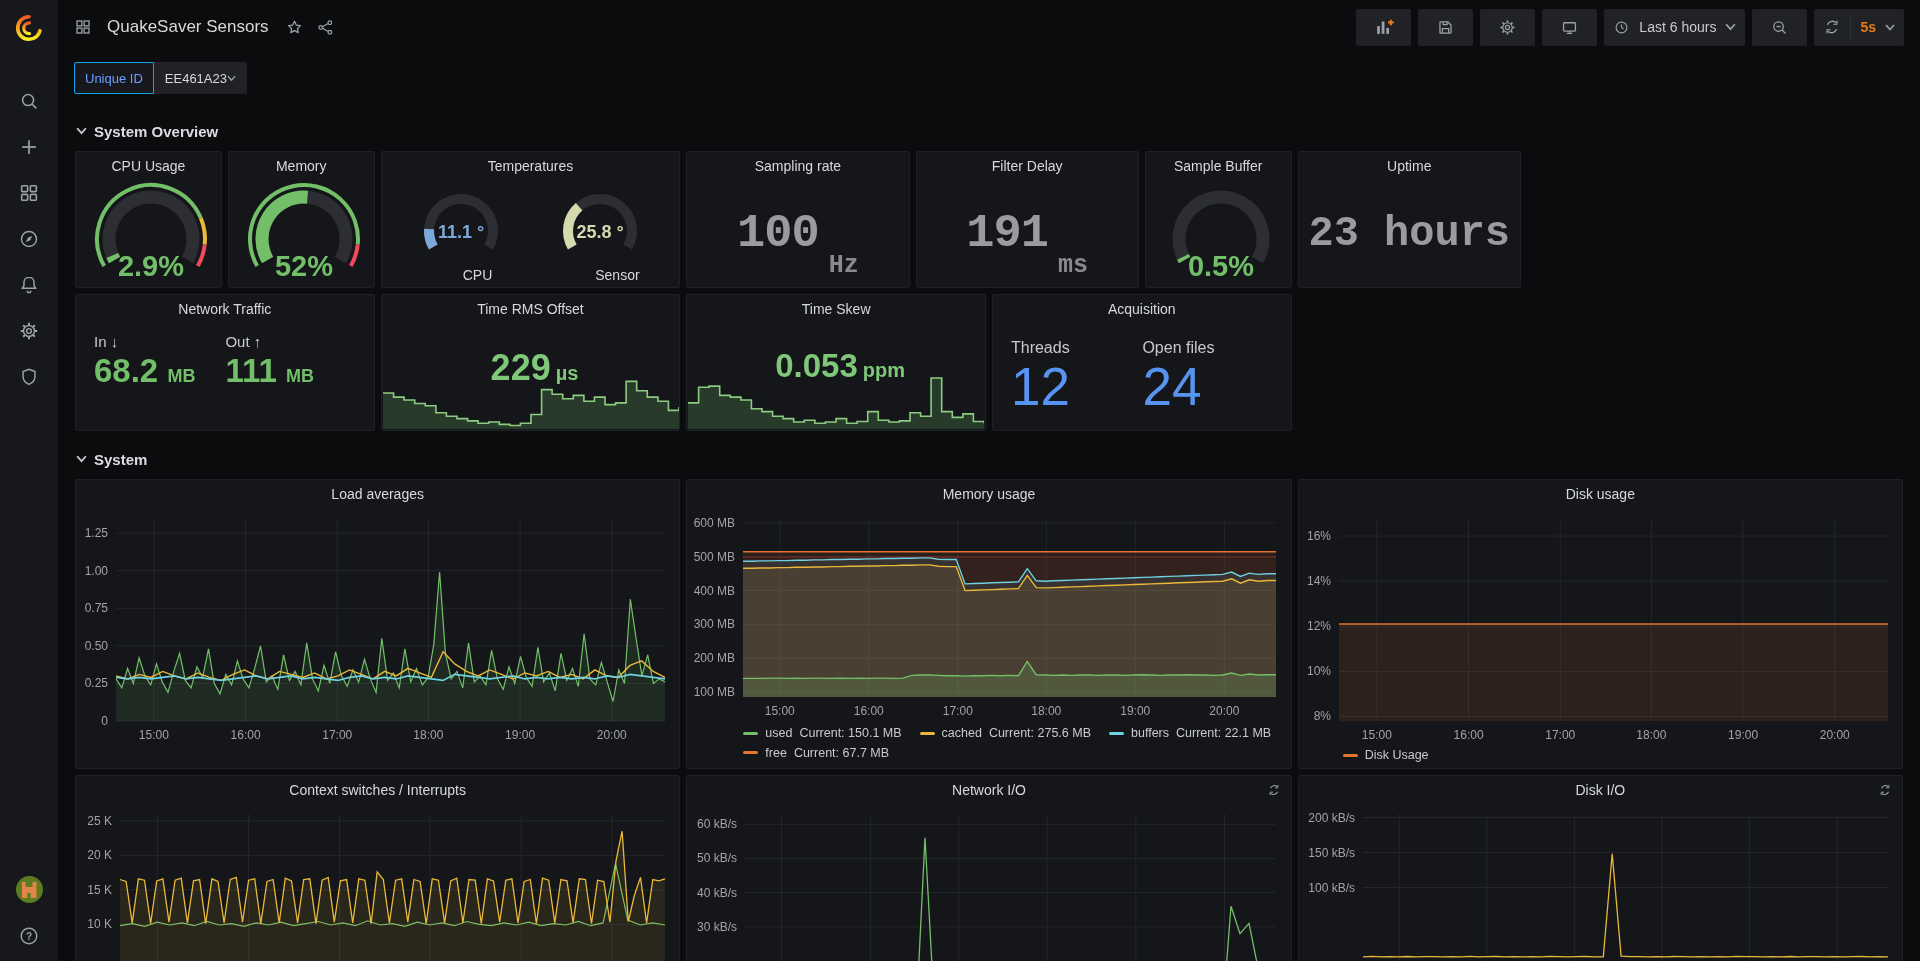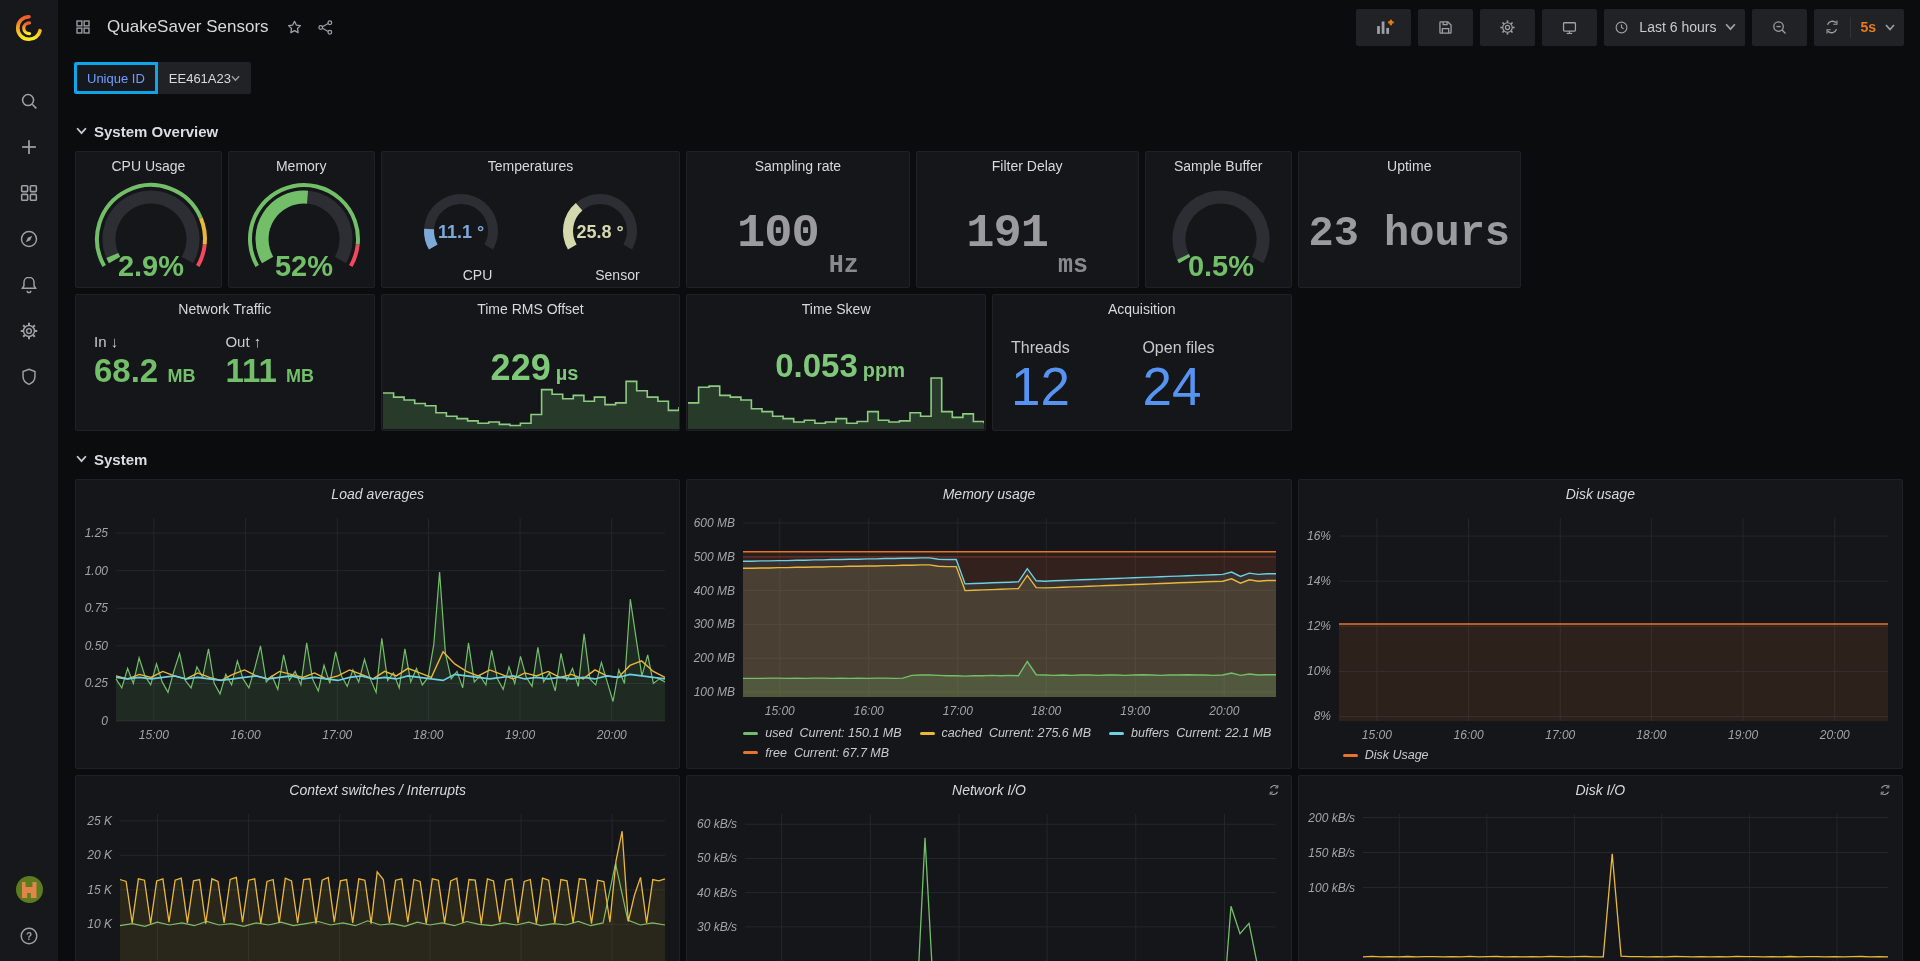--- a/index.html
+++ b/index.html
@@ -18,30 +18,30 @@
   .main{flex:1;display:flex;flex-direction:column;min-width:0;}
   .topnav{height:54px;display:flex;align-items:center;padding:0 16px 0 14px;gap:9px;flex:none;}
   .nav-title{font-size:17px;color:#d8d9da;margin:0 6px 0 4px;}
   .topnav-right{margin-left:auto;display:flex;gap:7px;align-items:center;}
   .navbtn{height:37px;min-width:37px;background:#202226;border-radius:2px;display:flex;align-items:center;justify-content:center;padding:0 9px;gap:9px;cursor:pointer;font-size:14px;color:#c9cacd;}
   .navbtn .divider{width:1px;height:21px;background:#2f3238;}
   .refresh-int{color:#eb7b18;font-weight:700;font-size:14px;}
   
   .submenu{height:46px;padding:8px 16px 4px 16px;display:flex;flex:none;}
   .varchip{display:flex;height:32px;font-size:13px;}
-  .varlabel{background:#16181d;border:3px solid #0ea5e9;color:#6e9fff;display:flex;align-items:center;padding:0 10px;border-radius:2px 0 0 2px;font-weight:500;}
+  .varlabel{background:#16181d;border:1px solid #0ea5e9;color:#6e9fff;display:flex;align-items:center;padding:0 10px;border-radius:2px 0 0 2px;font-weight:500;}
   .varvalue{background:#202226;color:#d8d9da;display:flex;align-items:center;gap:0;padding:0 11px;border-radius:0 2px 2px 0;cursor:pointer;}
   
   .dash{padding:0 14px;flex:1;}
   .section-hdr{height:34px;display:flex;align-items:center;gap:7px;color:#dcdde0;font-weight:700;font-size:15px;margin:2px 0 0 4px;cursor:pointer;}
   .row{display:flex;}
   .row-sm{height:143px;}
   .row-lg{height:296px;}
   .cell{padding:3px;box-sizing:border-box;height:100%;flex:none;}
-  .w2{width:8.3333%;}.w3{width:12.5%;}.w4{width:16.6667%;}.w8{width:33.3333%;font-style:italic;}
+  .w2{width:8.3333%;}.w3{width:12.5%;}.w4{width:16.6667%;}.w8{width:33.3333%;}
   .panel{background:#141619;border:1px solid #1f2126;border-radius:2px;width:100%;height:100%;display:flex;flex-direction:column;position:relative;box-sizing:border-box;}
   .ptitle{height:28px;display:flex;align-items:center;justify-content:center;font-size:14px;font-weight:500;color:#d8d9da;flex:none;position:relative;cursor:pointer;}
   .pbody{flex:1;position:relative;min-height:0;display:flex;flex-direction:column;}
   
   .gauge-wrap{display:flex;justify-content:center;align-items:flex-end;height:100%;}
   .tg-row{display:flex;justify-content:space-evenly;align-items:flex-end;height:100%;padding-bottom:4px;}
   .tgauge{display:flex;flex-direction:column;align-items:center;}
   .tlabel{font-size:14px;color:#d8d9da;margin-top:-2px;margin-left:34px;}
   svg text{font-family:"Liberation Sans",sans-serif;}
   

